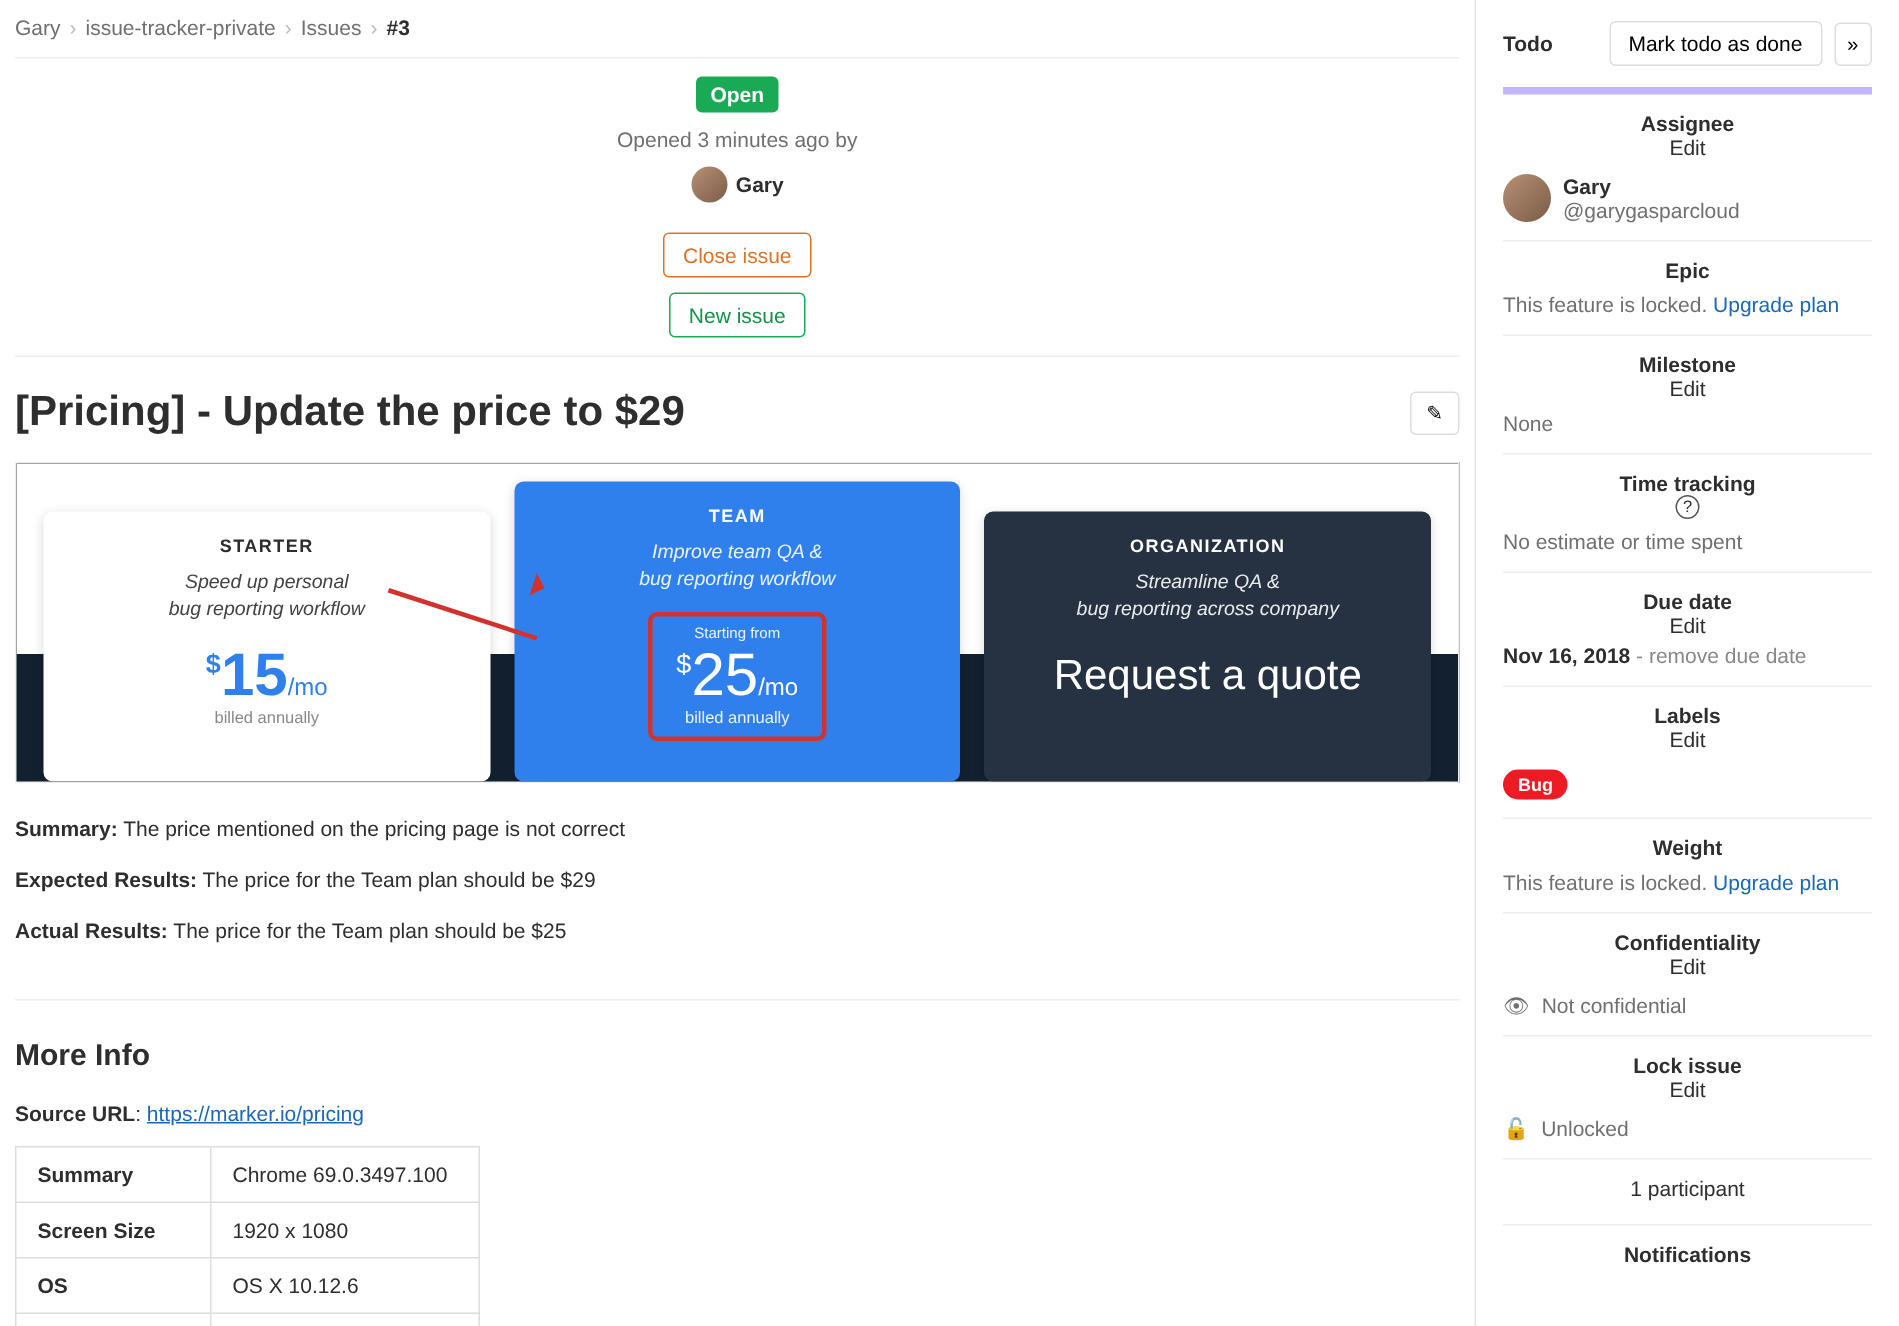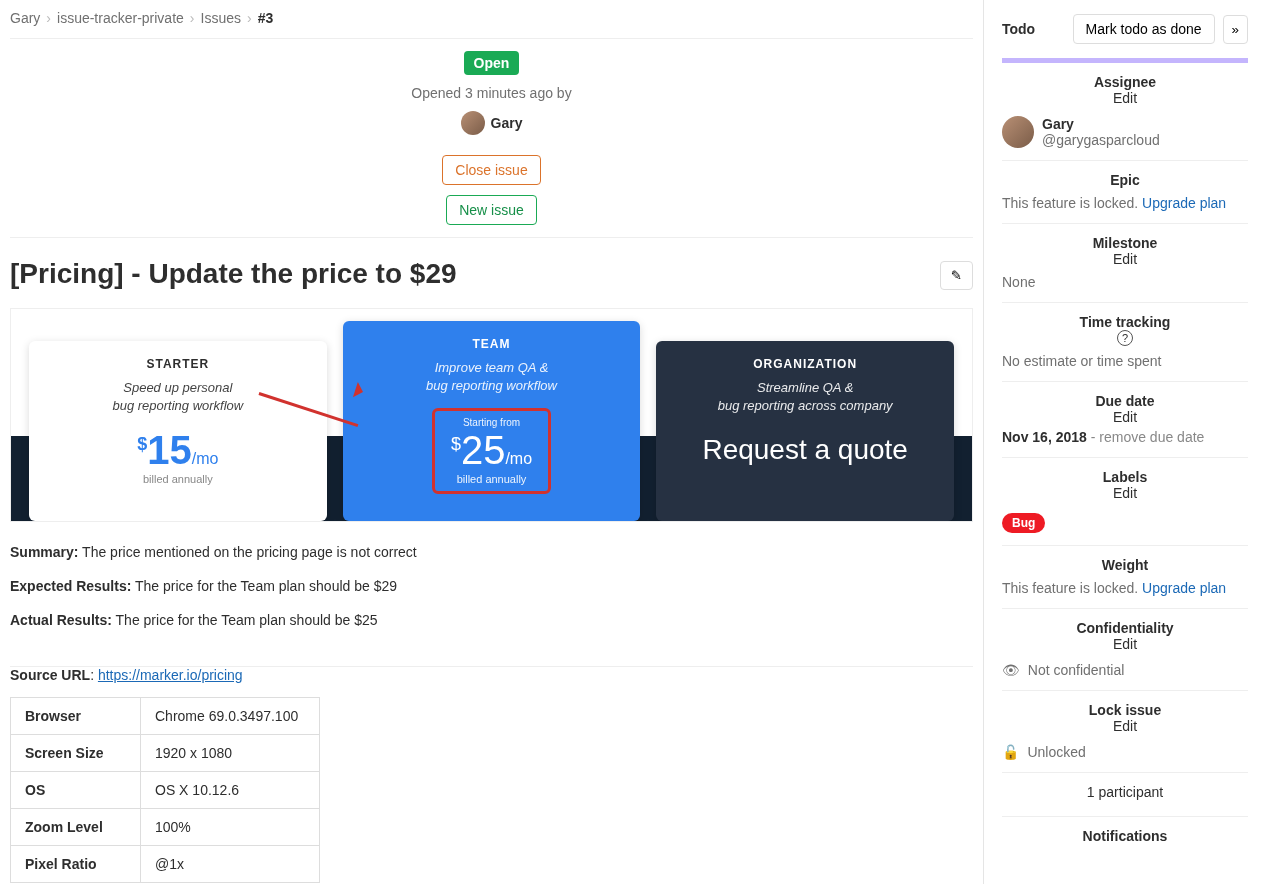--- a/index.html
+++ b/index.html
@@ -159,25 +159,26 @@
     </div>
   </div>
 
   <div class="desc">
     <p><b>Summary:</b> <span>The price mentioned on the pricing page is not correct</span></p>
     <p><b>Expected Results:</b> <span>The price for the Team plan should be $29</span></p>
     <p><b>Actual Results:</b> <span>The price for the Team plan should be $25</span></p>
   </div>
 
   <div class="more-info">
+    <h2>More Info</h2>
     <p class="src-line"><b>Source URL</b>: <a href="#">https://marker.io/pricing</a></p>
     <table class="info">
       <tbody id="info-rows">
           <tr>
-            <th>Browser</th>
+            <th>Summary</th>
             <td>Chrome 69.0.3497.100</td>
           </tr>
           <tr>
             <th>Screen Size</th>
             <td>1920 x 1080</td>
           </tr>
           <tr>
             <th>OS</th>
             <td>OS X 10.12.6</td>
           </tr>

